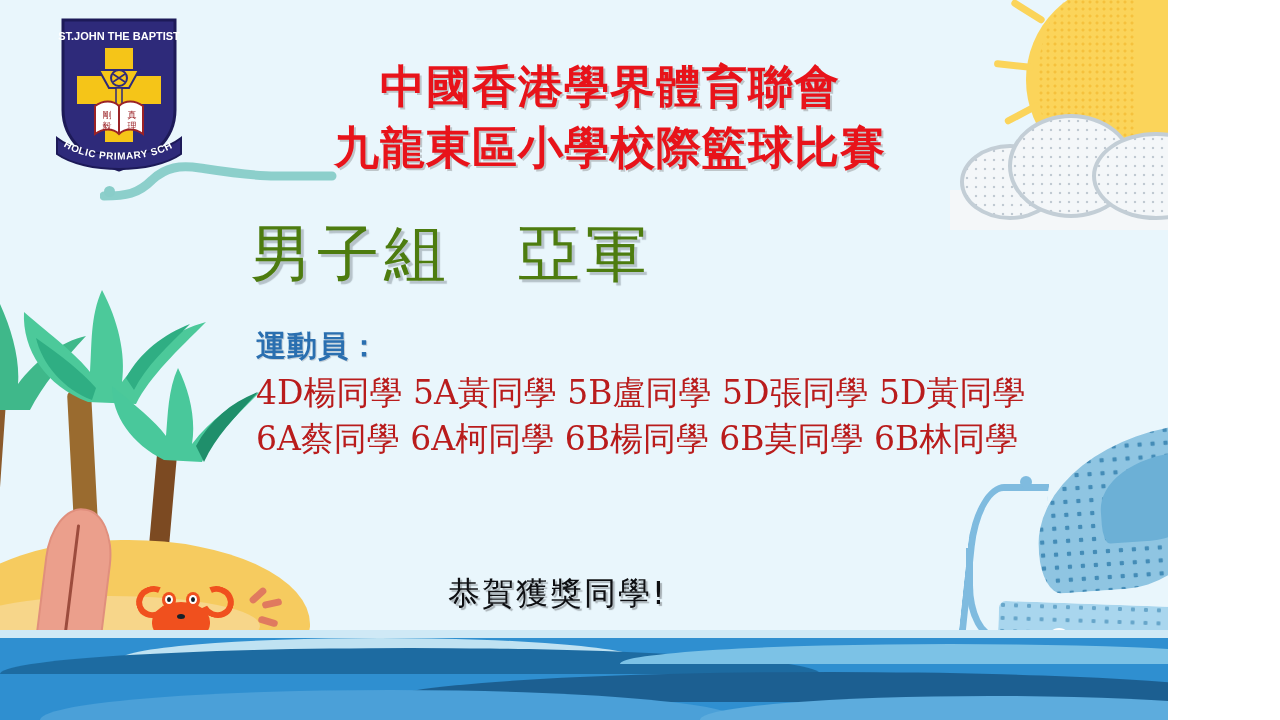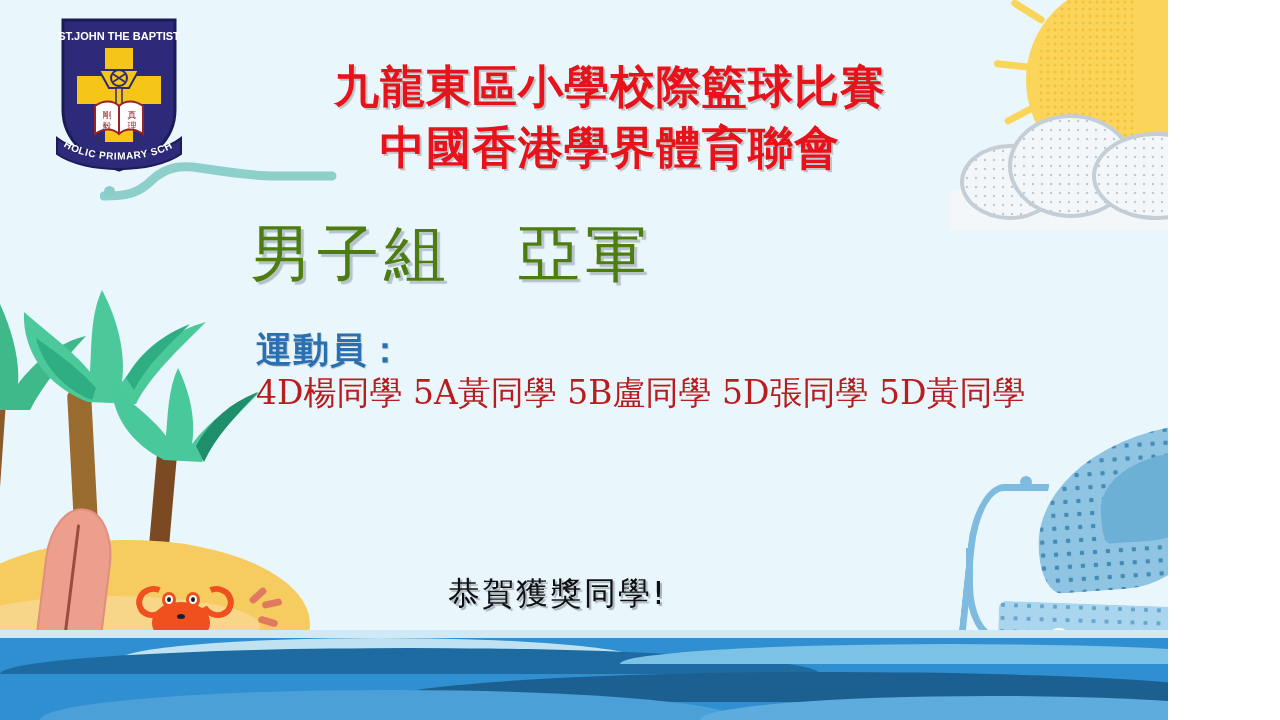--- a/index.html
+++ b/index.html
@@ -245,21 +245,21 @@
     letter-spacing: 5px;
     text-shadow: 3px 3px 1px rgba(120,130,140,.45);
     white-space: nowrap;
   }
 
   #athletes-label {
     position: absolute;
     left: 256px; top: 326px;
     color: #2a6fb0;
     font-family: "DejaVu Sans", "Liberation Sans", sans-serif;
-    font-size: 36px;
+    font-size: 30px;
     font-weight: 700;
     letter-spacing: 1px;
     text-shadow: 1px 1px 0 rgba(150,160,170,.45);
   }
 
   #athletes-list {
     position: absolute;
     left: 256px; top: 370px;
     color: #b91c1c;
     font-family: "DejaVu Serif", "Liberation Serif", serif;
@@ -402,27 +402,28 @@
       <text x="77" y="115" text-anchor="middle" fill="#9b2226" font-family="DejaVu Sans, sans-serif" font-size="9">理</text>
       <path d="M2,124 C30,146 98,146 126,124 L126,140 C98,160 30,160 2,140 Z" fill="#2e2a7a" stroke="#1d1a58" stroke-width="2"></path>
       <path id="bannerPath" d="M8,132 C34,150 94,150 120,132" fill="none"></path>
       <text fill="#ffffff" font-family="Liberation Sans, sans-serif" font-size="10" font-weight="bold" letter-spacing="0.6">
         <textPath href="#bannerPath" startOffset="50%" text-anchor="middle">CATHOLIC PRIMARY SCHOOL</textPath>
       </text>
     </svg>
   </div>
 
   <div id="headline">
+    <span class="hl-line">中國香港學界體育聯會</span>
     <span class="hl-line">九龍東區小學校際籃球比賽</span>
-    <span class="hl-line">中國香港學界體育聯會</span>
   </div>
 
   <div id="award-title">男子組　亞軍</div>
 
   <div id="athletes-label">運動員：</div>
 
   <div id="athletes-list">
     <span class="roster-row">4D楊同學  5A黃同學  5B盧同學  5D張同學  5D黃同學</span>
+    <span class="roster-row">6A蔡同學  6A柯同學  6B楊同學  6B莫同學  6B林同學</span>
   </div>
 
   <div id="congrats">恭賀獲獎同學!</div>
 
 </div>
 
 </body></html>

